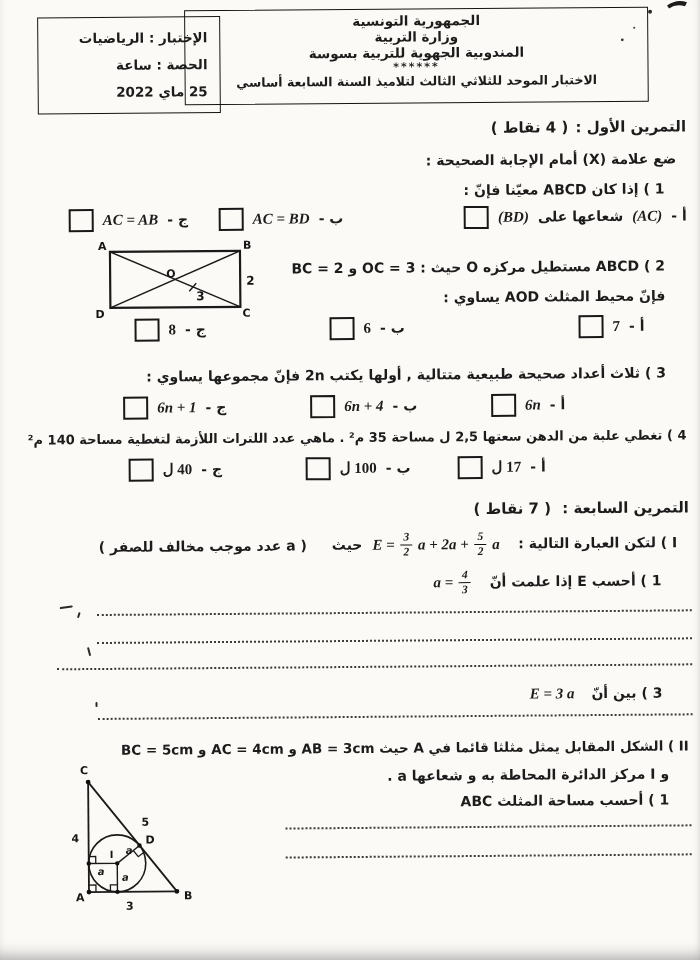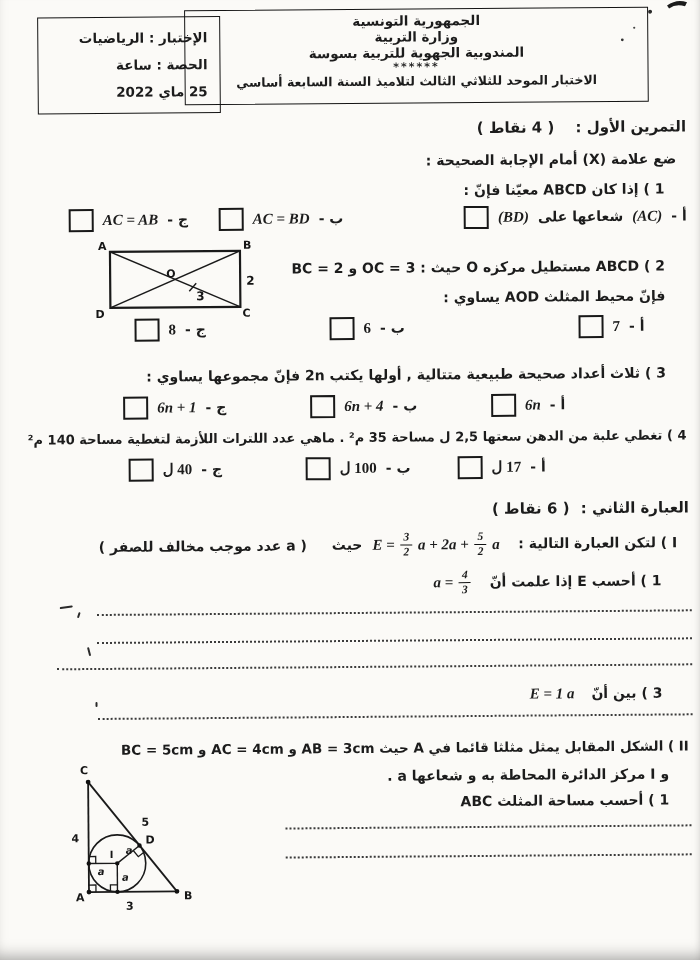--- a/index.html
+++ b/index.html
@@ -48,21 +48,21 @@
   <div class="abs bx" style="left:187px;top:9px;width:462px;height:93px;text-align:center;direction:rtl;font-weight:bold">
     <div style="font-size:13.5px;margin-top:3px">الجمهورية التونسية</div>
     <div style="font-size:13.5px">وزارة التربية</div>
     <div style="font-size:13.5px">المندوبية الجهوية للتربية بسوسة</div>
     <div style="font-size:11px;letter-spacing:2px">******</div>
     <div style="font-size:12.5px">الاختبار الموحد للثلاثي الثالث لتلاميذ السنة السابعة أساسي</div>
   </div>
 
   <div class="line" style="top:119px;padding-right:12px;font-size:15px">
     <span class="utitle">التمرين الأول :</span>
-    <span style="margin-right:16px">( 4 نقاط )</span>
+    <span style="margin-right:2px">( 4 نقاط )</span>
   </div>
 
   <div class="line" style="top:151px;padding-right:22px">ضع علامة (X) أمام الإجابة الصحيحة :</div>
 
   <div class="line" style="top:181px;padding-right:34px">1 ) إذا كان ABCD معيّنا فإنّ :</div>
 
   <div class="opt" style="top:206px;right:12px">
     <span>أ -</span>
     <span class="math">(AC)</span>
     <span>شعاعها على</span>
@@ -143,22 +143,22 @@
     <span class="mathu">100 ل</span>
     <div class="cb"></div>
   </div>
   <div class="opt" style="top:456px;left:128px">
     <span>ج -</span>
     <span class="mathu">40 ل</span>
     <div class="cb"></div>
   </div>
 
   <div class="line" style="top:500px;padding-right:12px;font-size:15px">
-    <span class="utitle">العبارة الثاني :</span>
-    <span style="margin-right:6px">( 6 نقاط )</span>
+    <span class="utitle">التمرين السابعة :</span>
+    <span style="margin-right:6px">( 7 نقاط )</span>
   </div>
 
   <div class="line" style="top:533px;padding-right:24px">
     <span>I ) لتكن العبارة التالية :</span>
     <span class="math" style="margin:0 10px"><span>E =</span>
       <span class="frac">
             <span class="fn">3</span>
             <span class="fd">2</span>
           </span>
       <span>a + 2a +</span>
@@ -186,21 +186,21 @@
   <div class="dots" style="top:640px;left:95px;right:10px"></div>
   <div class="dots" style="top:666px;left:55px;right:10px"></div>
 
   <div class="mark" style="left:58px;top:604px;width:13px;height:2px;transform:rotate(-8deg)"></div>
   <div class="mark" style="left:76px;top:610px;width:2px;height:6px;transform:rotate(18deg)"></div>
   <div class="mark" style="left:86px;top:645px;width:2px;height:9px;transform:rotate(-14deg)"></div>
   <div class="mark" style="left:93px;top:700px;width:2px;height:5px"></div>
 
   <div class="line" style="top:685px;padding-right:40px">
     <span>3 ) بين أنّ</span>
-    <span class="math" style="margin-right:12px">E = 1 a</span>
+    <span class="math" style="margin-right:12px">E = 3 a</span>
   </div>
 
   <div class="dots" style="top:716px;left:95px;right:10px"></div>
 
   <div class="line" style="top:738px;padding-right:14px;font-size:13.5px">II ) الشكل المقابل يمثل مثلثا قائما في A حيث  AB = 3cm  و  AC = 4cm  و  BC = 5cm</div>
   <div class="line" style="top:766px;padding-right:34px">و I مركز الدائرة المحاطة به و شعاعها a .</div>
   <div class="line" style="top:792px;padding-right:34px">1 ) أحسب مساحة المثلث ABC</div>
 
   <svg class="abs" style="left:60px;top:752px" width="158" height="162" viewBox="0 0 158 162">
     <line x1="25" y1="138" x2="113" y2="138" stroke="#1a1a1a" stroke-width="1.8"></line>

